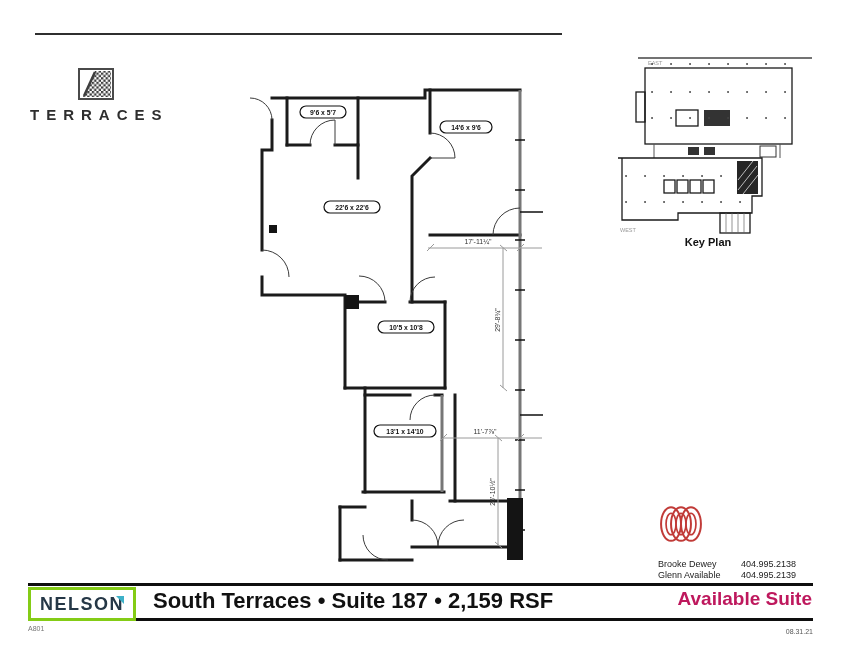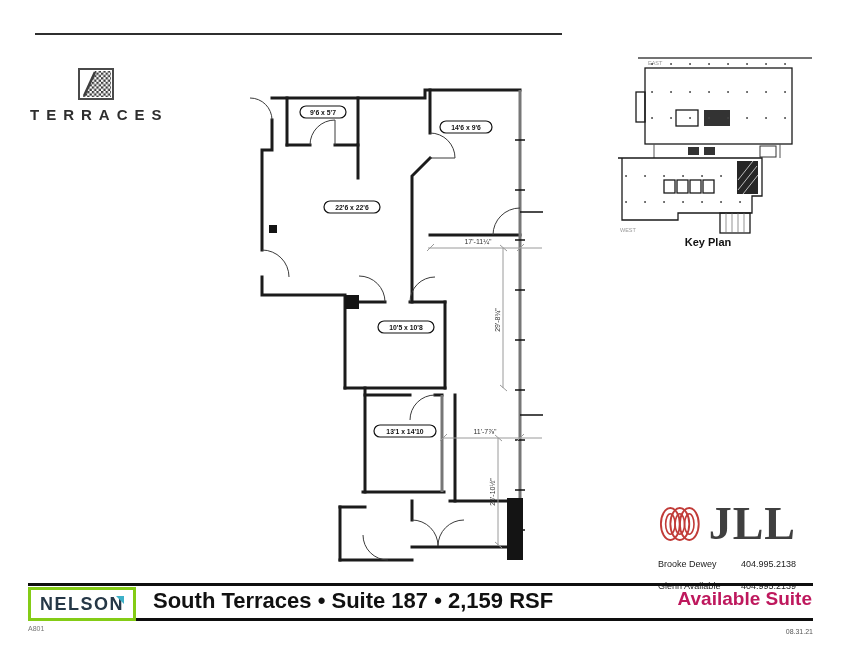--- a/index.html
+++ b/index.html
@@ -19,21 +19,21 @@
   .keyplan-svg{position:absolute;left:612px;top:56px;}
   svg{font-family:"Liberation Sans",sans-serif;}
   .kp-caption{font-weight:bold;}
 
   
   .jll{position:absolute;left:658px;top:492px;width:138px;}
   .jll-row{display:flex;align-items:center;gap:7px;}
   .jll-word{font-family:"Liberation Serif",serif;font-weight:bold;font-size:46px;
             color:#3f3f3f;letter-spacing:1px;line-height:0.95;}
   .jll-contacts{margin-top:3px;display:grid;grid-template-columns:auto auto;
-                justify-content:space-between;row-gap:12px;font-size:9px;color:#222;}
+                justify-content:space-between;row-gap:1px;font-size:9px;color:#222;}
   .jll-contacts .phone{text-align:right;}
 
   
   .bar-line{position:absolute;left:28px;width:785px;height:3px;background:#0e0e0e;}
   .bar-line.top{top:583px;}
   .bar-line.bottom{top:618px;}
   .nelson-box{position:absolute;left:28px;top:587px;width:102px;height:28px;
               border:3px solid #84cc16;background:#fff;display:flex;align-items:center;justify-content:center;}
   .nelson-text{font-size:18px;font-weight:bold;letter-spacing:1.5px;color:#253746;}
   .nelson-last{position:relative;display:inline-block;}
@@ -210,21 +210,20 @@
       <svg width="46" height="64" viewBox="0 0 60 68">
         <g stroke="#c13b38" fill="none">
           <ellipse cx="17" cy="34" rx="13" ry="22" stroke-width="2.6"></ellipse>
           <ellipse cx="30" cy="34" rx="13" ry="22" stroke-width="2.6"></ellipse>
           <ellipse cx="43" cy="34" rx="13" ry="22" stroke-width="2.6"></ellipse>
           <ellipse cx="17" cy="34" rx="6.5" ry="14" stroke-width="2.2"></ellipse>
           <ellipse cx="30" cy="34" rx="6.5" ry="14" stroke-width="2.2"></ellipse>
           <ellipse cx="43" cy="34" rx="6.5" ry="14" stroke-width="2.2"></ellipse>
         </g>
       </svg>
-      <span class="jll-word">JLL</span>
     </div>
     <div class="jll-contacts">
       <span class="name">Brooke Dewey</span>
       <span class="phone">404.995.2138</span>
       <span class="name">Glenn Available</span>
       <span class="phone">404.995.2139</span>
     </div>
   </div>
 
   <div class="bar-line top"></div>

